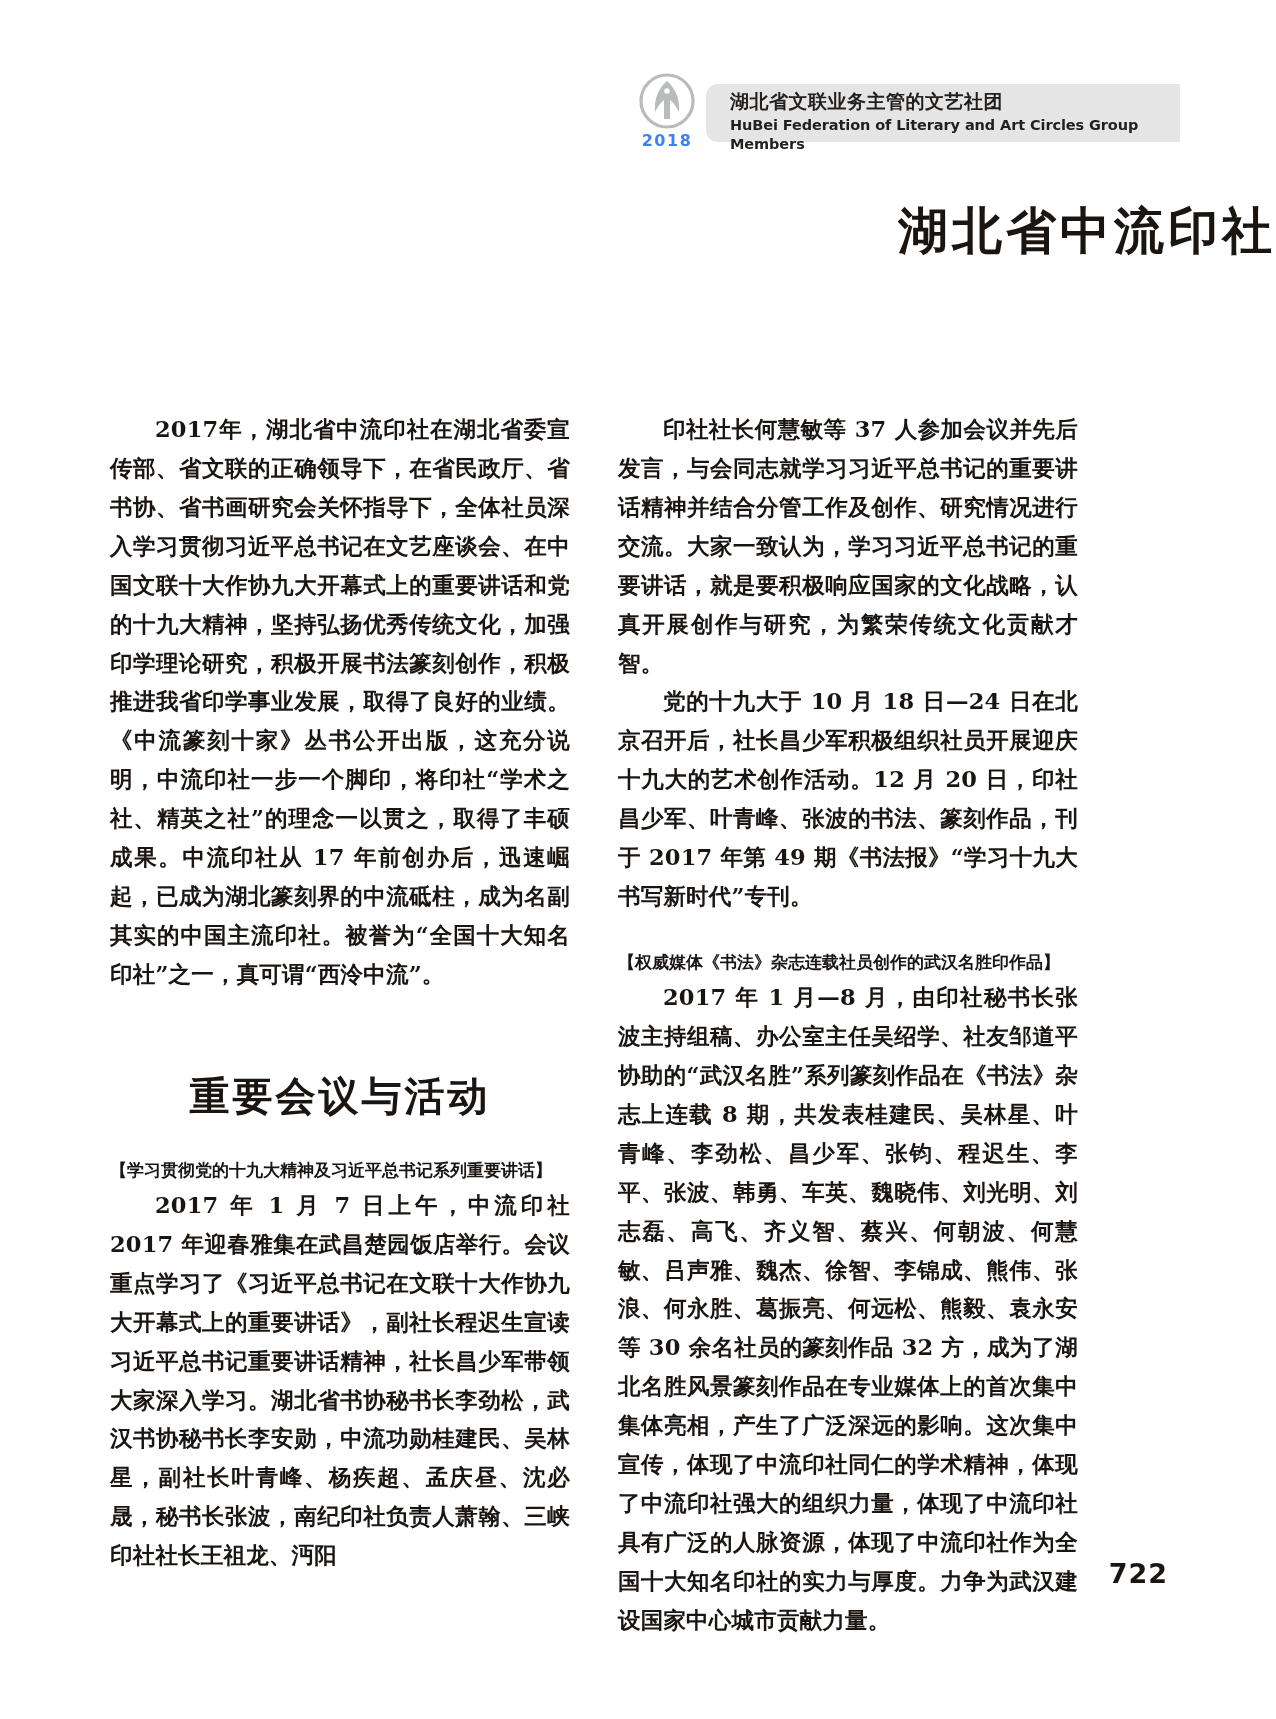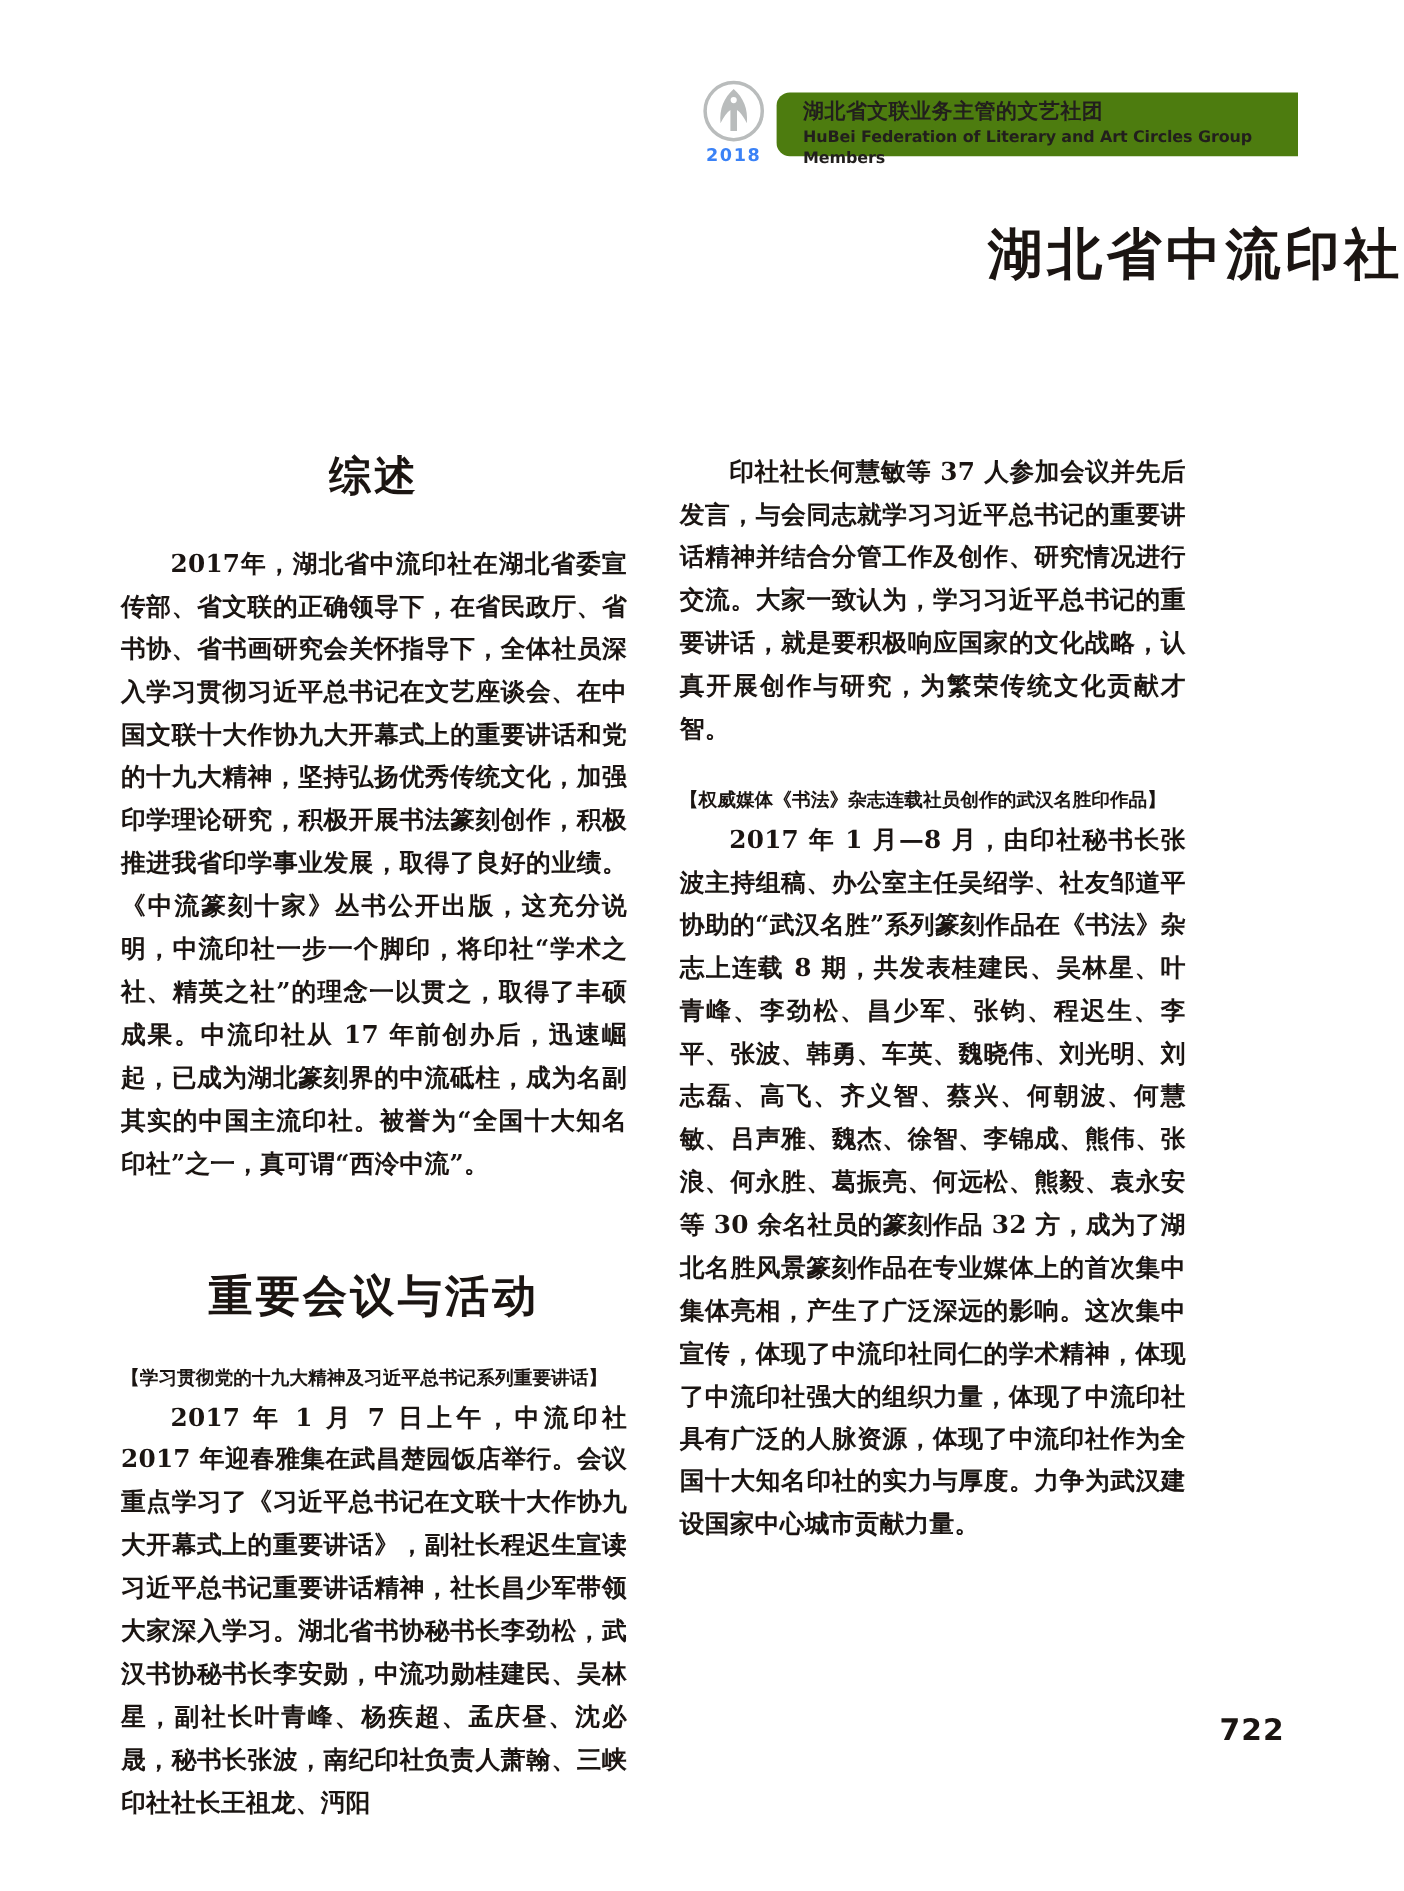--- a/index.html
+++ b/index.html
@@ -48,21 +48,21 @@
     letter-spacing: 1.5px;
     color: #3b82f6;
     margin-top: 1px;
   }
   .header-band {
     position: absolute;
     left: 86px;
     top: 12px;
     right: 0;
     height: 58px;
-    background: #4d7c0f;
+    background: #e5e5e5;
     border-radius: 12px 0 0 12px;
     padding: 6px 0 0 24px;
     box-sizing: border-box;
   }
   .header-cn {
     font-family: "DejaVu Sans", sans-serif;
     font-weight: 700;
     font-size: 19px;
     letter-spacing: 0.5px;
     color: #221f1d;
@@ -180,30 +180,30 @@
       <div class="header-cn">湖北省文联业务主管的文艺社团</div>
       <div class="header-en">HuBei Federation of Literary and Art Circles Group Members</div>
     </div>
   </div>
 
   <div class="doc-title">湖北省中流印社</div>
 
   <div class="columns">
 
     <div class="col">
-      <h2 class="sec-h1">综述</h2>
       <p class="body">2017年，湖北省中流印社在湖北省委宣传部、省文联的正确领导下，在省民政厅、省书协、省书画研究会关怀指导下，全体社员深入学习贯彻习近平总书记在文艺座谈会、在中国文联十大作协九大开幕式上的重要讲话和党的十九大精神，坚持弘扬优秀传统文化，加强印学理论研究，积极开展书法篆刻创作，积极推进我省印学事业发展，取得了良好的业绩。《中流篆刻十家》丛书公开出版，这充分说明，中流印社一步一个脚印，将印社“学术之社、精英之社”的理念一以贯之，取得了丰硕成果。中流印社从 17 年前创办后，迅速崛起，已成为湖北篆刻界的中流砥柱，成为名副其实的中国主流印社。被誉为“全国十大知名印社”之一，真可谓“西泠中流”。</p>
 
       <h2 class="sec-h1 second">重要会议与活动</h2>
       <h3 class="sec-h2">【学习贯彻党的十九大精神及习近平总书记系列重要讲话】</h3>
       <p class="body">2017 年 1 月 7 日上午，中流印社 2017 年迎春雅集在武昌楚园饭店举行。会议重点学习了《习近平总书记在文联十大作协九大开幕式上的重要讲话》，副社长程迟生宣读习近平总书记重要讲话精神，社长昌少军带领大家深入学习。湖北省书协秘书长李劲松，武汉书协秘书长李安勋，中流功勋桂建民、吴林星，副社长叶青峰、杨疾超、孟庆昼、沈必晟，秘书长张波，南纪印社负责人萧翰、三峡印社社长王祖龙、沔阳</p>
     </div>
 
     <div class="col">
       <p class="body">印社社长何慧敏等 37 人参加会议并先后发言，与会同志就学习习近平总书记的重要讲话精神并结合分管工作及创作、研究情况进行交流。大家一致认为，学习习近平总书记的重要讲话，就是要积极响应国家的文化战略，认真开展创作与研究，为繁荣传统文化贡献才智。</p>
+      <p class="body">党的十九大于 10 月 18 日—24 日在北京召开后，社长昌少军积极组织社员开展迎庆十九大的艺术创作活动。12 月 20 日，印社昌少军、叶青峰、张波的书法、篆刻作品，刊于 2017 年第 49 期《书法报》“学习十九大 书写新时代”专刊。</p>
 
       <h3 class="sec-h2 spaced">【权威媒体《书法》杂志连载社员创作的武汉名胜印作品】</h3>
       <p class="body">2017 年 1 月—8 月，由印社秘书长张波主持组稿、办公室主任吴绍学、社友邹道平协助的“武汉名胜”系列篆刻作品在《书法》杂志上连载 8 期，共发表桂建民、吴林星、叶青峰、李劲松、昌少军、张钧、程迟生、李平、张波、韩勇、车英、魏晓伟、刘光明、刘志磊、高飞、齐义智、蔡兴、何朝波、何慧敏、吕声雅、魏杰、徐智、李锦成、熊伟、张浪、何永胜、葛振亮、何远松、熊毅、袁永安等 30 余名社员的篆刻作品 32 方，成为了湖北名胜风景篆刻作品在专业媒体上的首次集中集体亮相，产生了广泛深远的影响。这次集中宣传，体现了中流印社同仁的学术精神，体现了中流印社强大的组织力量，体现了中流印社具有广泛的人脉资源，体现了中流印社作为全国十大知名印社的实力与厚度。力争为武汉建设国家中心城市贡献力量。</p>
     </div>
 
   </div>
 
   <div class="page-number">722</div>
 
 </div>

